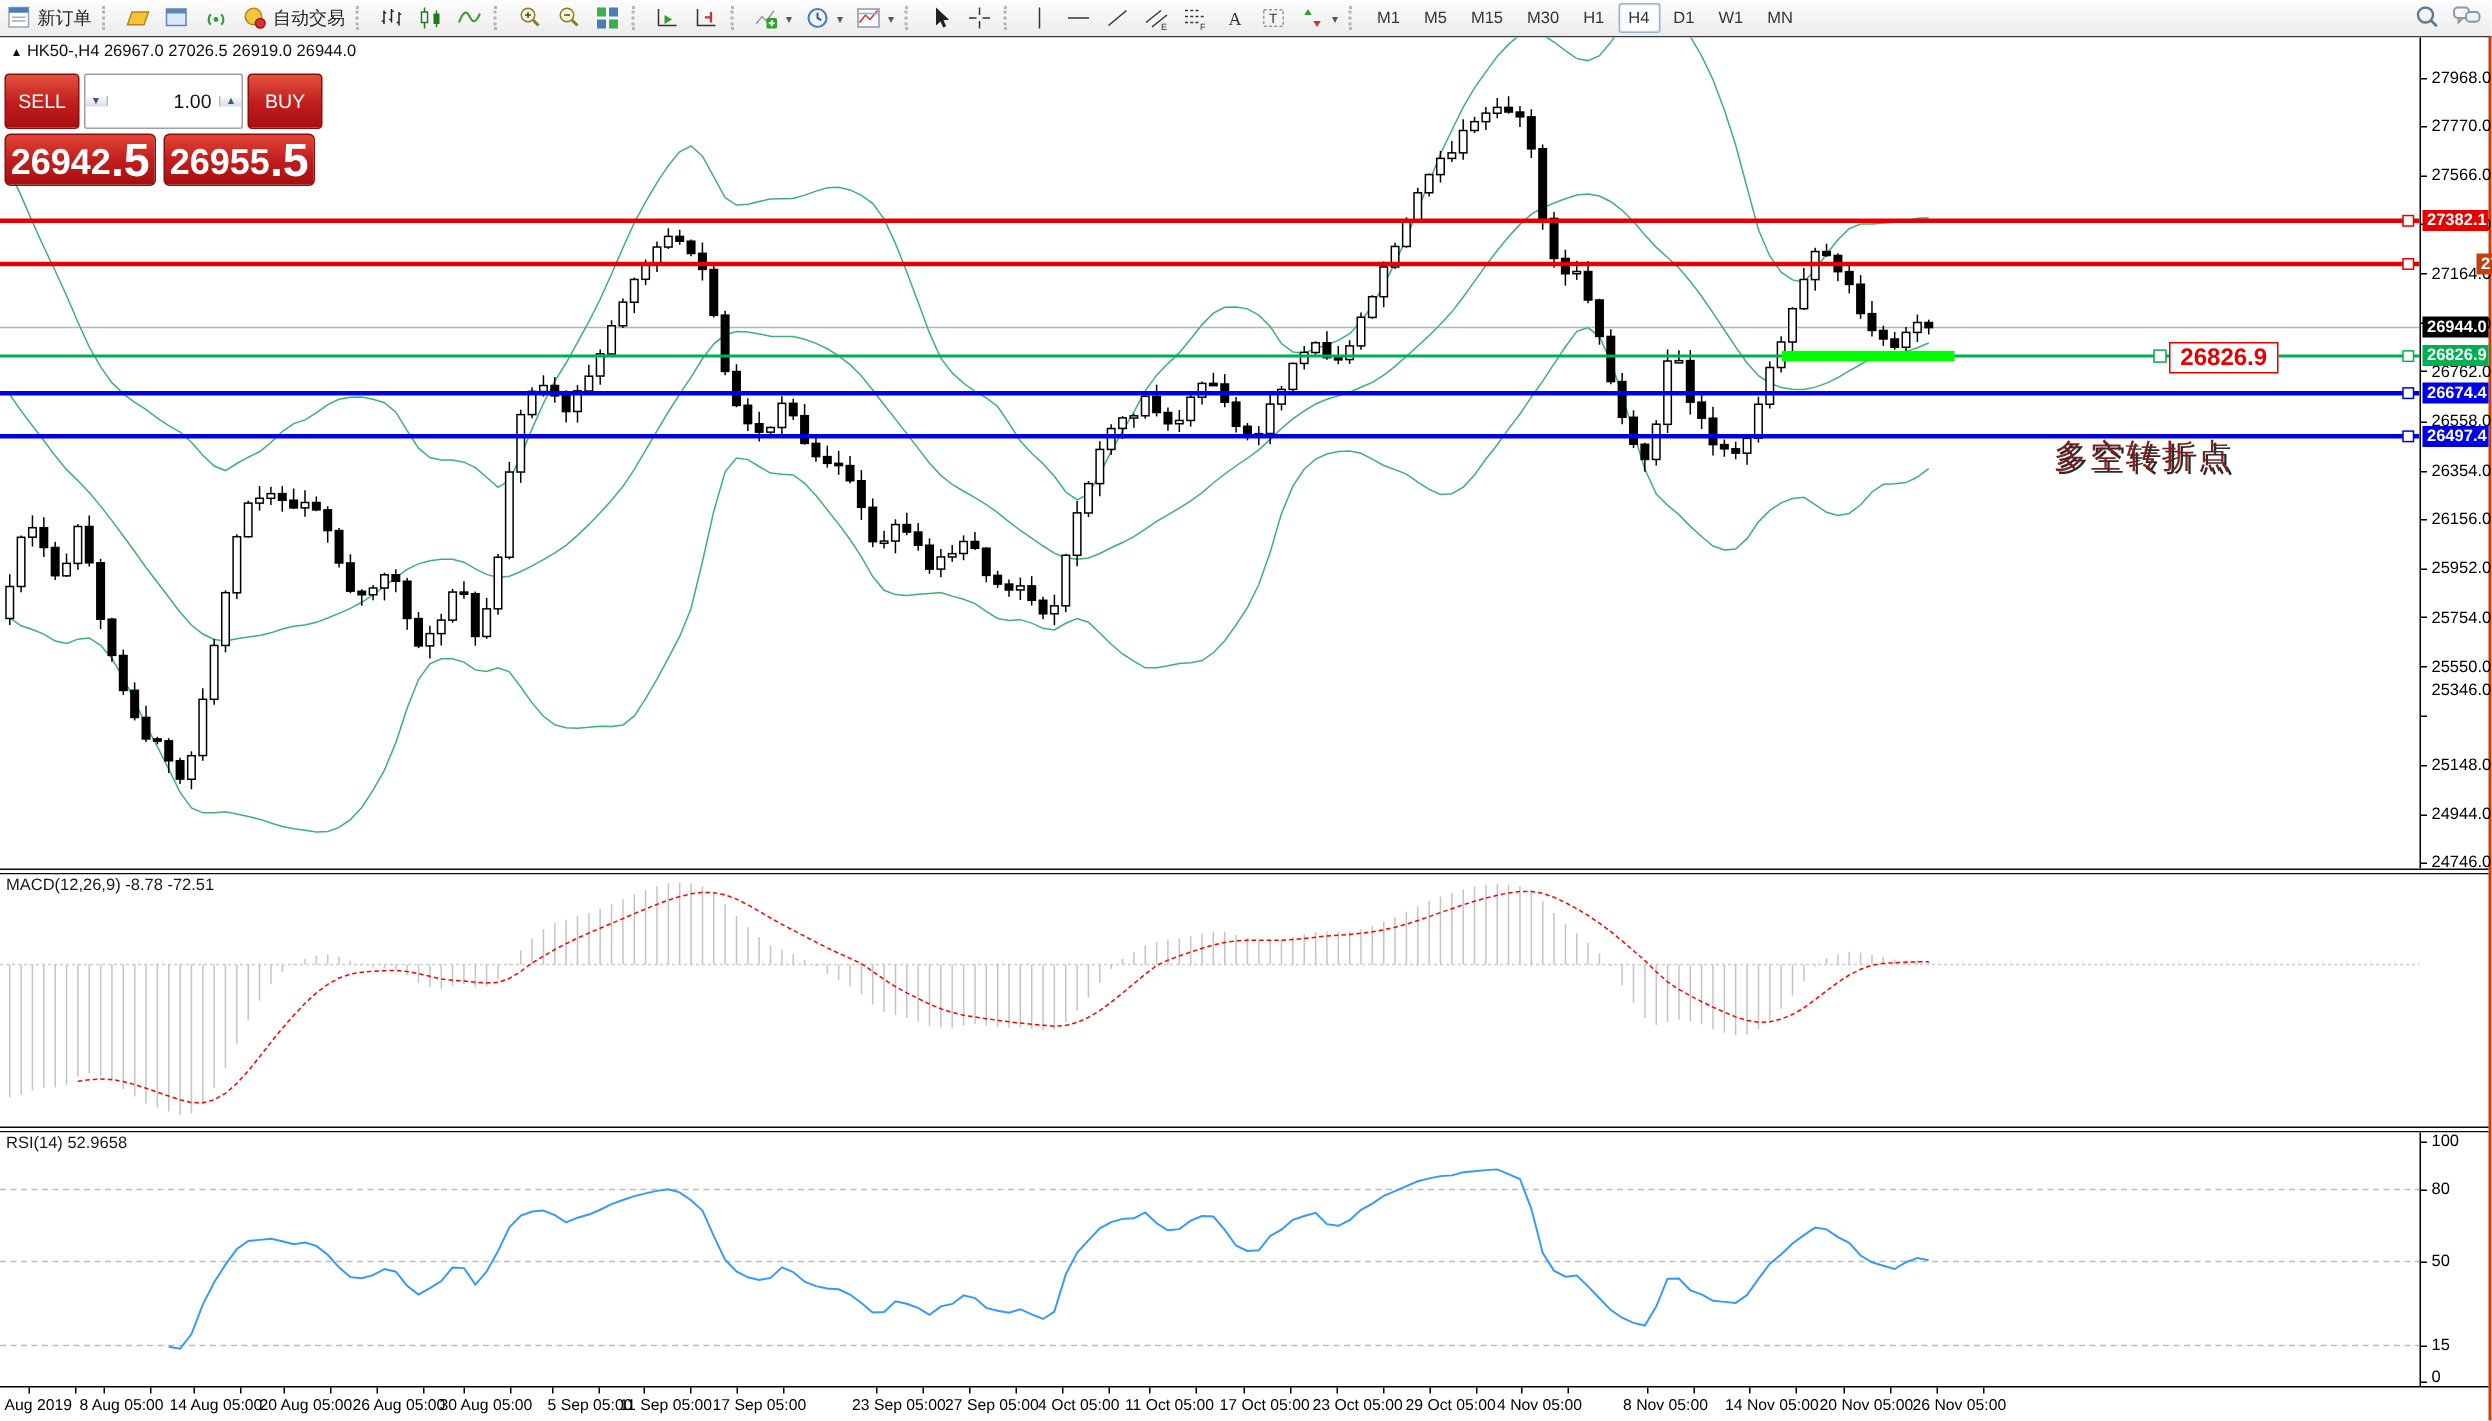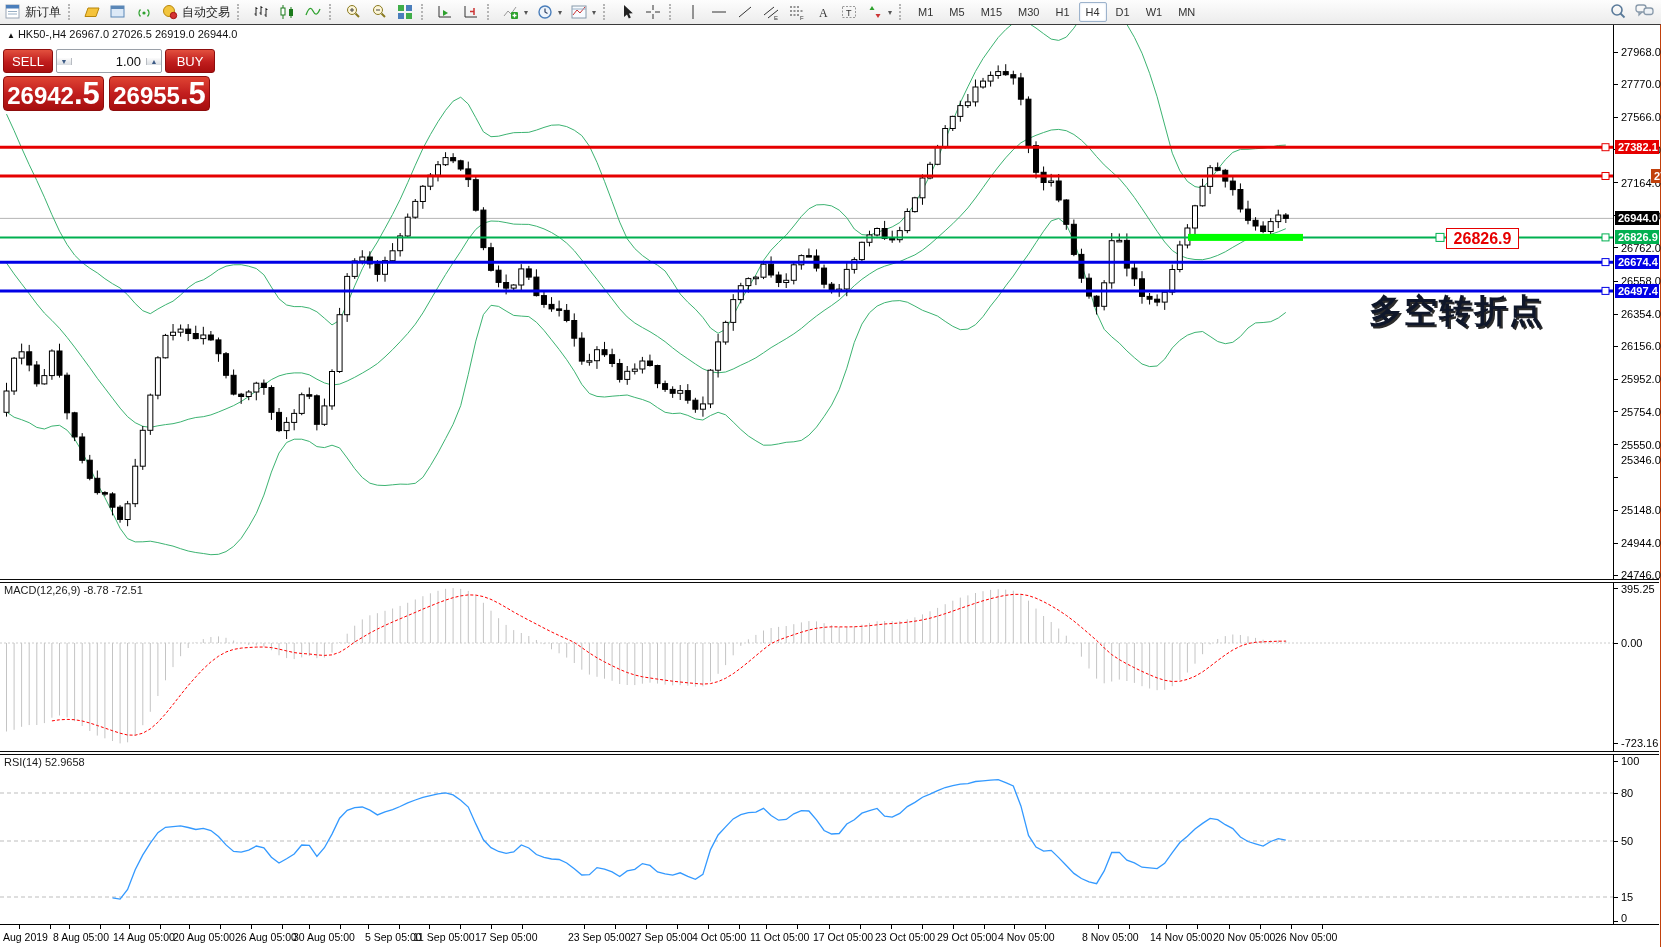--- a/index.html
+++ b/index.html
@@ -10,56 +10,56 @@
     display:flex;align-items:center;font-size:12px;color:#222;}
   .tb-btn{height:22px;display:flex;align-items:center;gap:3px;padding:0 3px;border:1px solid transparent;border-radius:2px;}
   .tb-btn svg{width:18px;height:18px;display:block;}
   .grip{width:6px;height:16px;margin:0 3px;border-left:2px dotted #b5b5b5;}
   .caret{font-size:8px;color:#555;margin-left:1px;}
   .tf-btn{height:18px;padding:0 6px;margin:0 1px;display:flex;align-items:center;font-size:11px;color:#333;border:1px solid transparent;border-radius:2px;}
   .tf-btn.active{background:#fff;border-color:#9db3cc;box-shadow:0 0 2px #c8d6e8 inset;}
   .tb-right{margin-left:auto;display:flex;align-items:center;margin-right:6px;gap:8px;}
   
   .chart-window{position:absolute;left:0;top:24px;width:1661px;height:923px;background:#fff;
-    border-top:1px solid #3a3a3a;border-right:1px solid #c2410c;box-sizing:border-box;}
+    border-top:1px solid #3a3a3a;border-right:4px solid #c2410c;box-sizing:border-box;}
   .panel{position:absolute;left:0;width:1659px;background:#fff;}
   #panel-main{top:0;height:554px;}
   #panel-macd{top:558px;height:168px;}
   #panel-rsi{top:730px;height:169px;}
   .sep{position:absolute;left:0;width:1659px;height:4px;background:#fff;border-top:1px solid #0a0a0a;border-bottom:1px solid #0a0a0a;box-sizing:border-box;}
   #sep1{top:554px;} #sep2{top:726px;}
   svg.plot{position:absolute;left:0;top:0;}
   .yaxis{position:absolute;left:1613px;top:0;width:45px;height:100%;border-left:1px solid #000;}
   .tick{position:absolute;left:0;width:4px;height:1px;background:#000;}
   .alabel{position:absolute;left:7px;font-size:11px;color:#000;white-space:nowrap;}
   .badge{position:absolute;left:1px;width:44px;height:14px;line-height:14px;color:#fff;
     font-size:11px;font-weight:700;padding-left:3px;box-sizing:border-box;white-space:nowrap;z-index:3;}
   .panel-label{position:absolute;left:4px;top:1px;font-size:11px;color:#1a1a1a;white-space:nowrap;z-index:2;}
   .ohlc-header{position:absolute;left:7px;top:3px;font-size:11px;color:#111;white-space:nowrap;z-index:4;}
   .ohlc-header .tri{font-size:8px;margin-right:3px;}
   
   .trade-panel{position:absolute;left:3px;top:24px;width:212px;z-index:5;font-family:"Liberation Sans",sans-serif;}
-  .tp-row1{display:flex;align-items:stretch;height:24px;gap:0;}
+  .tp-row1{display:flex;align-items:stretch;height:37px;gap:0;}
   .tp-btn{width:48px;color:#fff;font-size:13px;display:flex;align-items:center;justify-content:center;
     background:linear-gradient(#e2503e,#c01d1d 55%,#a90f0f);border:1px solid #8d0d0d;border-radius:3px;}
   .vol-group{display:flex;flex:1;margin:0 3px;border:1px solid #9aa0a8;border-radius:2px;overflow:hidden;background:#fff;align-items:center;}
   .spin{width:14px;display:flex;align-items:center;justify-content:center;font-size:7px;color:#3c5a85;
     background:linear-gradient(#fcfcfc,#d9dde2);}
   .spin.left{border-right:1px solid #b8bcc2;} .spin.right{border-left:1px solid #b8bcc2;}
   .vol-value{flex:1;display:flex;align-items:center;justify-content:flex-end;padding-right:5px;font-size:13px;color:#111;background:#fff;}
   .tp-row2{display:flex;gap:5px;margin-top:3px;}
   .price-box{width:101px;height:35px;border-radius:4px;display:flex;align-items:flex-end;justify-content:center;
     padding-bottom:1px;box-sizing:border-box;color:#fff;
     background:linear-gradient(#df4433,#c21e1e 50%,#a60e0e);border:1px solid #8d0d0d;}
   .price-main{font-size:24px;font-weight:700;line-height:26px;}
   .price-pips{font-size:31px;font-weight:700;line-height:31px;}
   
   .callout{position:absolute;left:1446px;width:71px;height:19px;border:1px solid #e60000;background:#fff;
     color:#e60000;font-size:16px;font-weight:700;display:flex;align-items:center;justify-content:center;z-index:4;}
-  .annotation{position:absolute;left:1369px;top:264px;font-size:33px;font-weight:700;color:#0f172a;
+  .annotation{position:absolute;left:1369px;top:264px;font-size:22px;font-weight:400;color:#7f1d1d;
     text-shadow:2px 2px 0 #2b2b2b;white-space:nowrap;z-index:4;letter-spacing:2px;}
   
   .time-axis{position:absolute;left:0;top:899px;width:1659px;height:24px;border-top:1px solid #000;background:#fff;}
   .t-label{position:absolute;top:6px;font-size:10.5px;color:#000;white-space:nowrap;}
   .t-tick{position:absolute;top:0;width:1px;height:4px;background:#000;}
 </style>
 </head>
 <body>
 
 <div class="toolbar">
@@ -910,28 +910,20 @@
         <line x1="1240.4" y1="60" x2="1240.4" y2="52.0" stroke="#c4c4c4" stroke-width="1"></line>
         <line x1="1248.0" y1="60" x2="1248.0" y2="53.3" stroke="#c4c4c4" stroke-width="1"></line>
         <line x1="1255.5" y1="60" x2="1255.5" y2="54.9" stroke="#c4c4c4" stroke-width="1"></line>
         <line x1="1263.1" y1="60" x2="1263.1" y2="56.7" stroke="#c4c4c4" stroke-width="1"></line>
         <line x1="1270.7" y1="60" x2="1270.7" y2="57.3" stroke="#c4c4c4" stroke-width="1"></line>
         <line x1="1278.3" y1="60" x2="1278.3" y2="57.3" stroke="#c4c4c4" stroke-width="1"></line>
         <line x1="1285.8" y1="60" x2="1285.8" y2="57.6" stroke="#c4c4c4" stroke-width="1"></line>
         <polyline points="51.9,137.9 59.5,136.8 67.1,136.4 74.6,136.7 82.2,138.0 89.8,140.0 97.3,142.5 104.9,145.1 112.5,147.7 120.1,150.2 127.6,152.0 135.2,152.2 142.8,150.2 150.3,145.9 157.9,139.3 165.5,130.9 173.0,121.6 180.6,111.9 188.2,102.5 195.8,93.9 203.3,85.9 210.9,78.9 218.5,73.2 226.0,69.0 233.6,66.4 241.2,65.1 248.7,64.5 256.3,64.1 263.9,64.0 271.4,64.6 279.0,66.1 286.6,67.9 294.2,69.6 301.7,70.5 309.3,71.0 316.9,71.9 324.4,72.4 332.0,71.9 339.6,69.3 347.2,64.6 354.7,59.0 362.3,54.5 369.9,50.0 377.4,46.1 385.0,42.4 392.6,39.0 400.1,35.8 407.7,32.6 415.3,29.4 422.9,26.1 430.4,23.0 438.0,19.9 445.6,17.1 453.1,14.7 460.7,12.9 468.3,11.9 475.8,12.1 483.4,13.6 491.0,16.4 498.6,20.2 506.1,24.5 513.7,29.0 521.3,33.2 528.8,37.2 536.4,41.1 544.0,45.1 551.5,48.9 559.1,52.5 566.7,55.9 574.3,59.4 581.8,64.6 589.4,70.0 597.0,74.8 604.5,78.9 612.1,82.7 619.7,86.4 627.2,89.5 634.8,92.0 642.4,93.8 650.0,95.0 657.5,96.1 665.1,97.2 672.7,98.2 680.2,99.0 687.8,99.8 695.4,100.5 702.9,101.1 710.5,100.6 718.1,98.6 725.6,95.3 733.2,90.7 740.8,85.1 748.4,79.0 755.9,72.7 763.5,66.4 771.1,60.6 778.6,57.1 786.2,54.3 793.8,51.7 801.4,49.2 808.9,47.0 816.5,45.3 824.1,44.3 831.6,43.8 839.2,43.9 846.8,43.9 854.3,43.8 861.9,43.3 869.5,42.7 877.1,41.8 884.6,41.0 892.2,40.5 899.8,40.0 907.3,39.2 914.9,38.2 922.5,36.9 930.0,35.2 937.6,33.1 945.2,30.7 952.8,28.1 960.3,25.4 967.9,22.8 975.5,20.2 983.0,17.8 990.6,15.7 998.2,13.8 1005.7,12.3 1013.3,11.4 1020.9,11.3 1028.5,12.6 1036.0,15.2 1043.6,18.7 1051.2,22.8 1058.7,27.3 1066.3,32.4 1073.9,38.1 1081.4,44.3 1089.0,50.8 1096.6,57.4 1104.2,64.9 1111.7,71.6 1119.3,76.6 1126.9,80.9 1134.4,84.7 1142.0,88.4 1149.6,91.8 1157.1,94.9 1164.7,97.3 1172.3,98.5 1179.9,98.2 1187.4,96.4 1195.0,93.3 1202.6,88.9 1210.1,83.4 1217.7,77.5 1225.3,71.9 1232.8,67.0 1240.4,63.2 1248.0,60.5 1255.5,59.3 1263.1,58.8 1270.7,58.5 1278.3,58.2 1285.8,58.1 " fill="none" stroke="#ff0000" stroke-width="1" stroke-dasharray="3 2"></polyline>
       </svg>
     <div class="panel-label">MACD(12,26,9) -8.78 -72.51</div>
-    <div class="yaxis" id="macd-axis">
-        <div class="tick" style="top: 4.6px;"></div>
-        <div class="alabel" style="top: 0px;">395.25</div>
-        <div class="tick" style="top: 59.5px;"></div>
-        <div class="alabel" style="top: 54px;">0.00</div>
-        <div class="tick" style="top: 159.9px;"></div>
-        <div class="alabel" style="top: 154.4px;">-723.16</div>
-      </div>
   </div>
 
   <div class="sep" id="sep2"></div>
 
   <div class="panel" id="panel-rsi">
     <svg class="plot" id="svg-rsi" width="1613" height="169">
         <line x1="0" y1="38" x2="1613" y2="38" stroke="#bdbdbd" stroke-width="1" stroke-dasharray="4 3"></line>
         <line x1="0" y1="86" x2="1613" y2="86" stroke="#bdbdbd" stroke-width="1" stroke-dasharray="4 3"></line>
         <line x1="0" y1="142" x2="1613" y2="142" stroke="#bdbdbd" stroke-width="1" stroke-dasharray="4 3"></line>
         <polyline points="112.5,142.8 120.1,144.1 127.6,134.4 135.2,114.7 142.8,99.9 150.3,88.1 157.9,77.7 165.5,72.3 173.0,71.6 180.6,70.8 188.2,72.5 195.8,74.5 203.3,73.4 210.9,75.6 218.5,81.5 226.0,89.9 233.6,96.4 241.2,97.2 248.7,95.1 256.3,91.0 263.9,92.8 271.4,102.2 279.0,108.0 286.6,103.7 294.2,99.0 301.7,90.0 309.3,90.4 316.9,101.4 324.4,92.7 332.0,79.1 339.6,63.2 347.2,55.4 354.7,52.7 362.3,52.0 369.9,55.1 377.4,59.9 385.0,56.8 392.6,54.7 400.1,51.5 407.7,47.8 415.3,45.0 422.9,42.4 430.4,40.6 438.0,38.9 445.6,37.8 453.1,39.9 460.7,45.2 468.3,52.1 475.8,68.9 483.4,84.8 491.0,92.6 498.6,96.5 506.1,98.3 513.7,96.9 521.3,89.9 528.8,93.0 536.4,99.5 544.0,102.4 551.5,104.0 559.1,104.5 566.7,108.0 574.3,113.7 581.8,120.0 589.4,119.7 597.0,112.6 604.5,114.2 612.1,116.9 619.7,121.5 627.2,115.9 634.8,114.3 642.4,108.6 650.0,110.4 657.5,116.9 665.1,118.8 672.7,120.1 680.2,117.8 687.8,121.3 695.4,124.3 702.9,119.4 710.5,94.6 718.1,80.0 725.6,71.9 733.2,63.9 740.8,59.7 748.4,57.6 755.9,57.2 763.5,53.3 771.1,60.5 778.6,65.2 786.2,64.4 793.8,58.8 801.4,55.7 808.9,56.0 816.5,64.9 824.1,75.5 831.6,79.0 839.2,78.5 846.8,69.0 854.3,64.8 861.9,58.2 869.5,55.7 877.1,53.5 884.6,61.1 892.2,62.2 899.8,58.4 907.3,51.6 914.9,47.4 922.5,42.2 930.0,39.1 937.6,35.7 945.2,32.5 952.8,30.6 960.3,29.1 967.9,28.6 975.5,26.5 983.0,25.8 990.6,25.1 998.2,24.6 1005.7,27.7 1013.3,31.0 1020.9,50.9 1028.5,80.4 1036.0,92.1 1043.6,96.1 1051.2,95.4 1058.7,102.6 1066.3,110.5 1073.9,118.4 1081.4,123.5 1089.0,126.9 1096.6,128.7 1104.2,115.9 1111.7,97.5 1119.3,97.4 1126.9,105.2 1134.4,107.9 1142.0,112.2 1149.6,112.9 1157.1,113.6 1164.7,108.4 1172.3,97.6 1179.9,87.5 1187.4,81.3 1195.0,74.0 1202.6,68.4 1210.1,63.4 1217.7,64.6 1225.3,69.7 1232.8,73.6 1240.4,82.0 1248.0,86.5 1255.5,88.8 1263.1,91.0 1270.7,86.5 1278.3,83.6 1285.8,85.2 " fill="none" stroke="#3399ff" stroke-width="1.3"></polyline>

